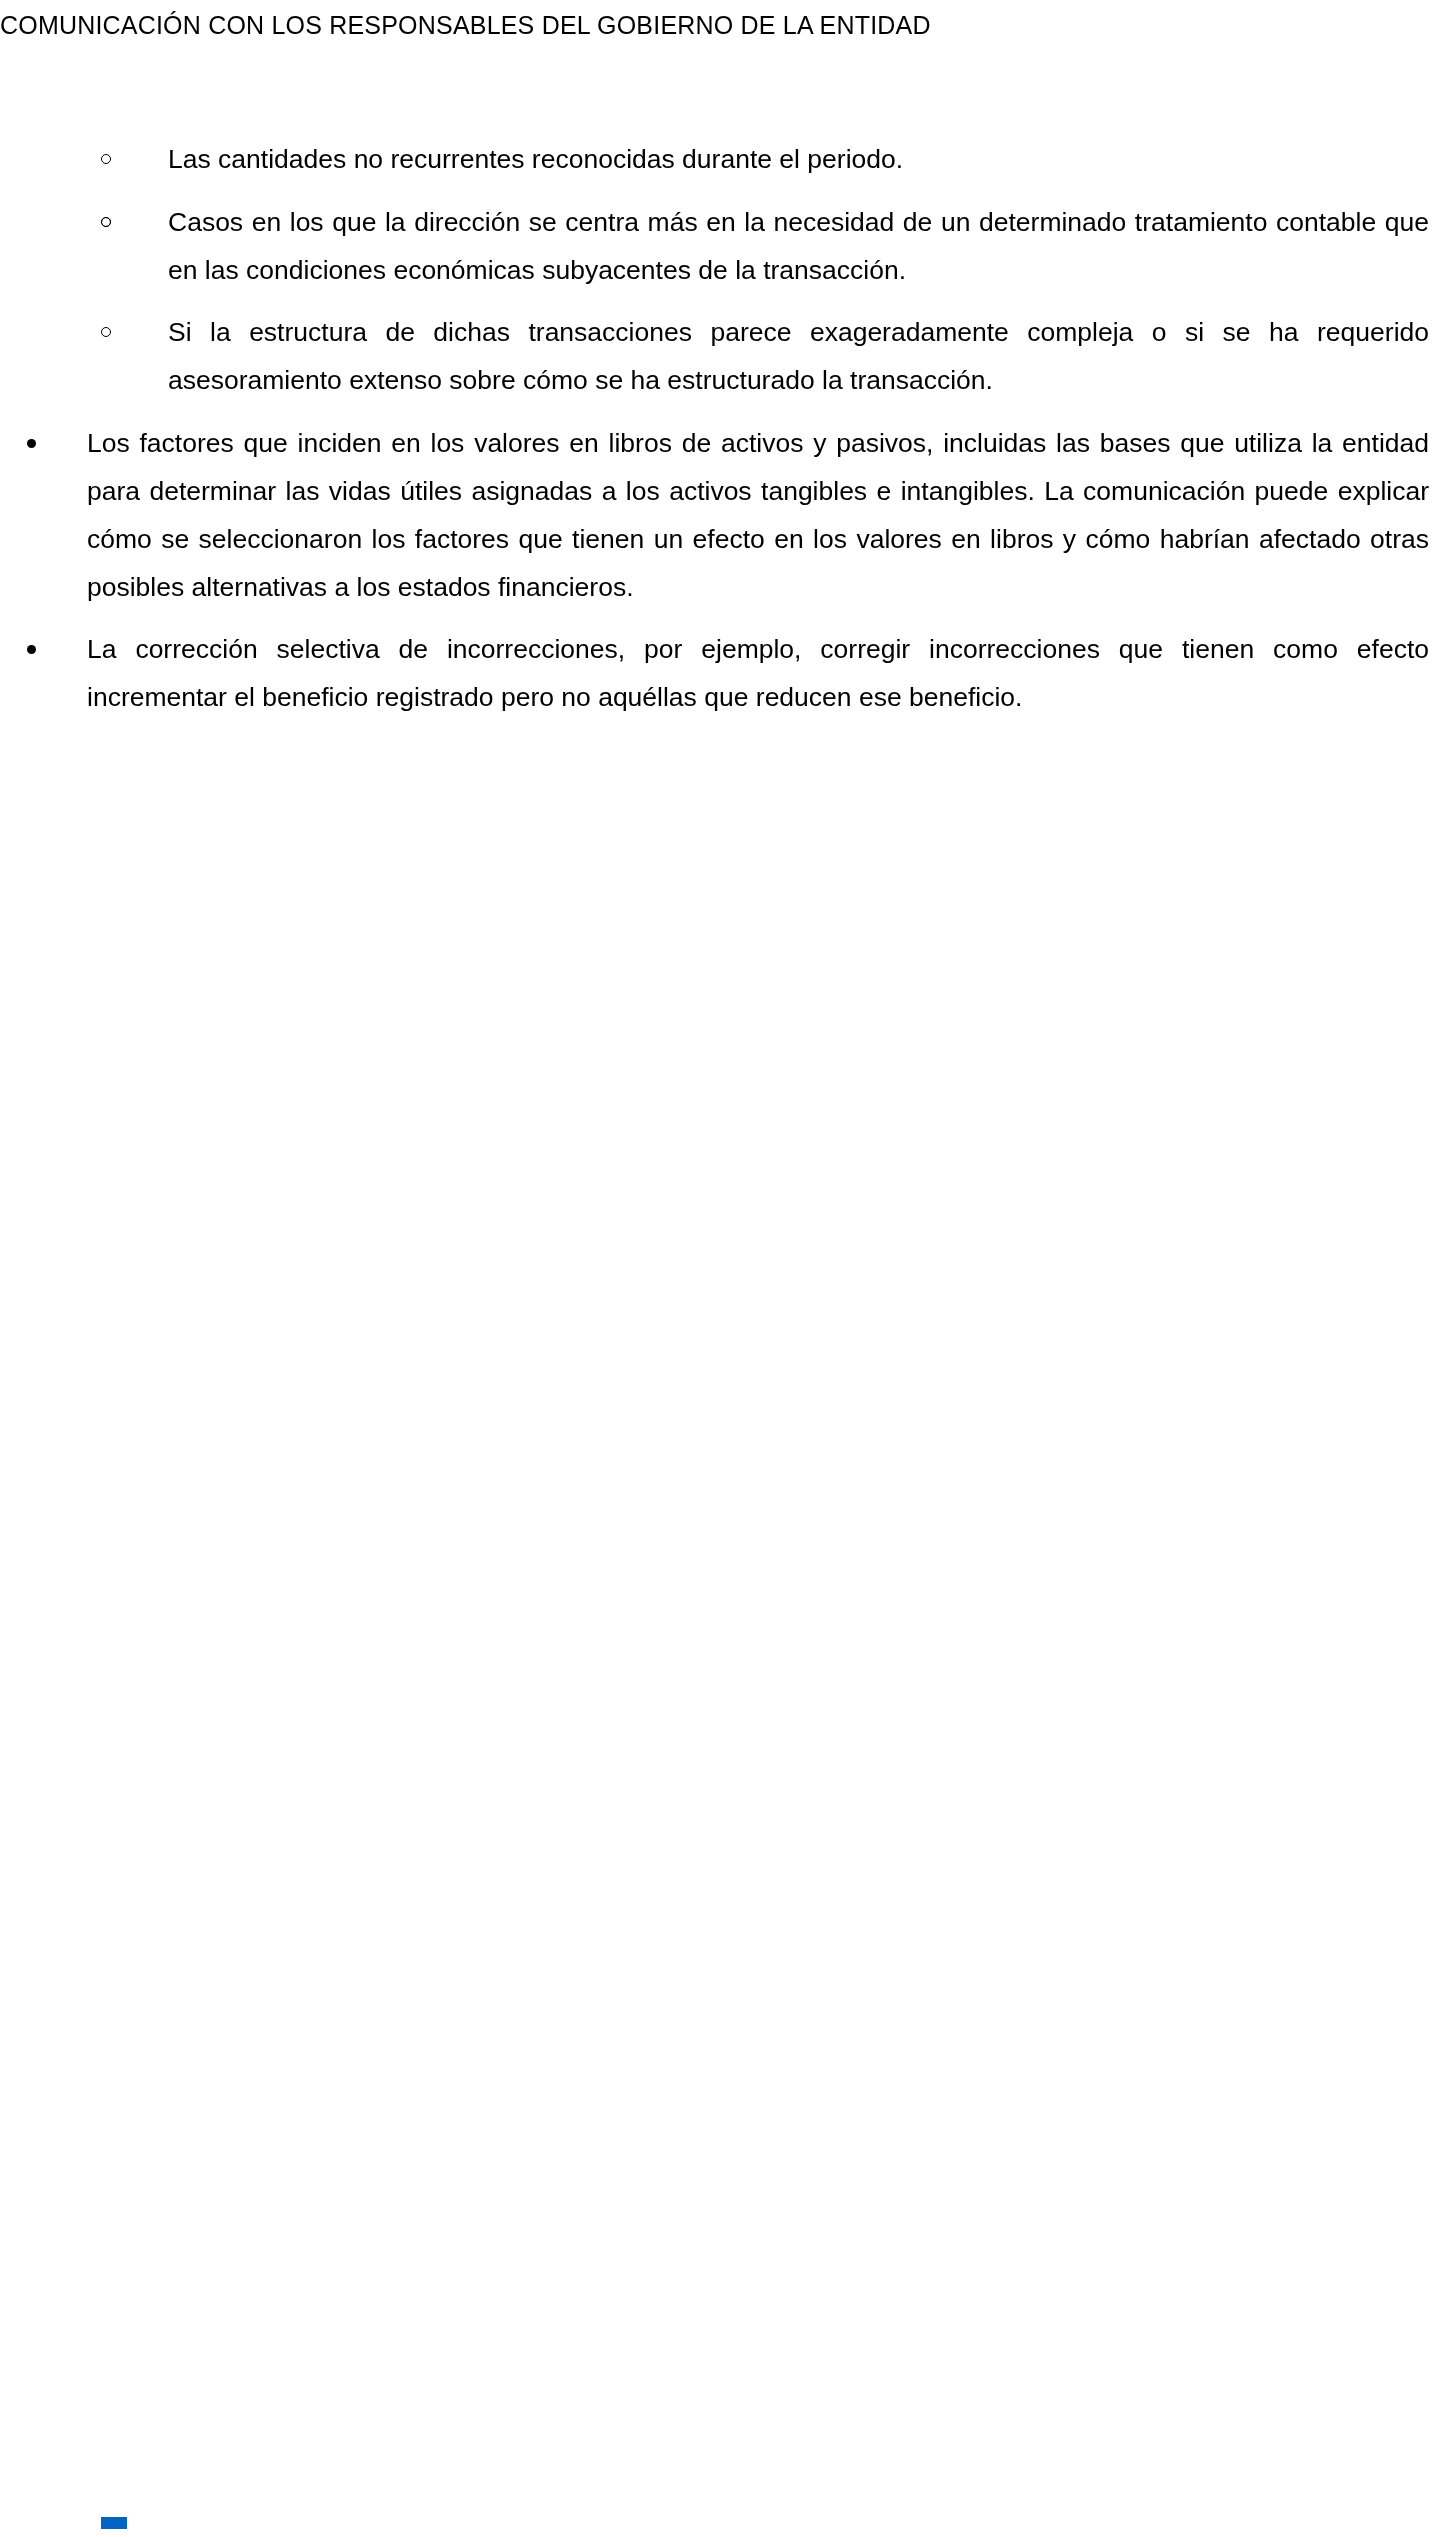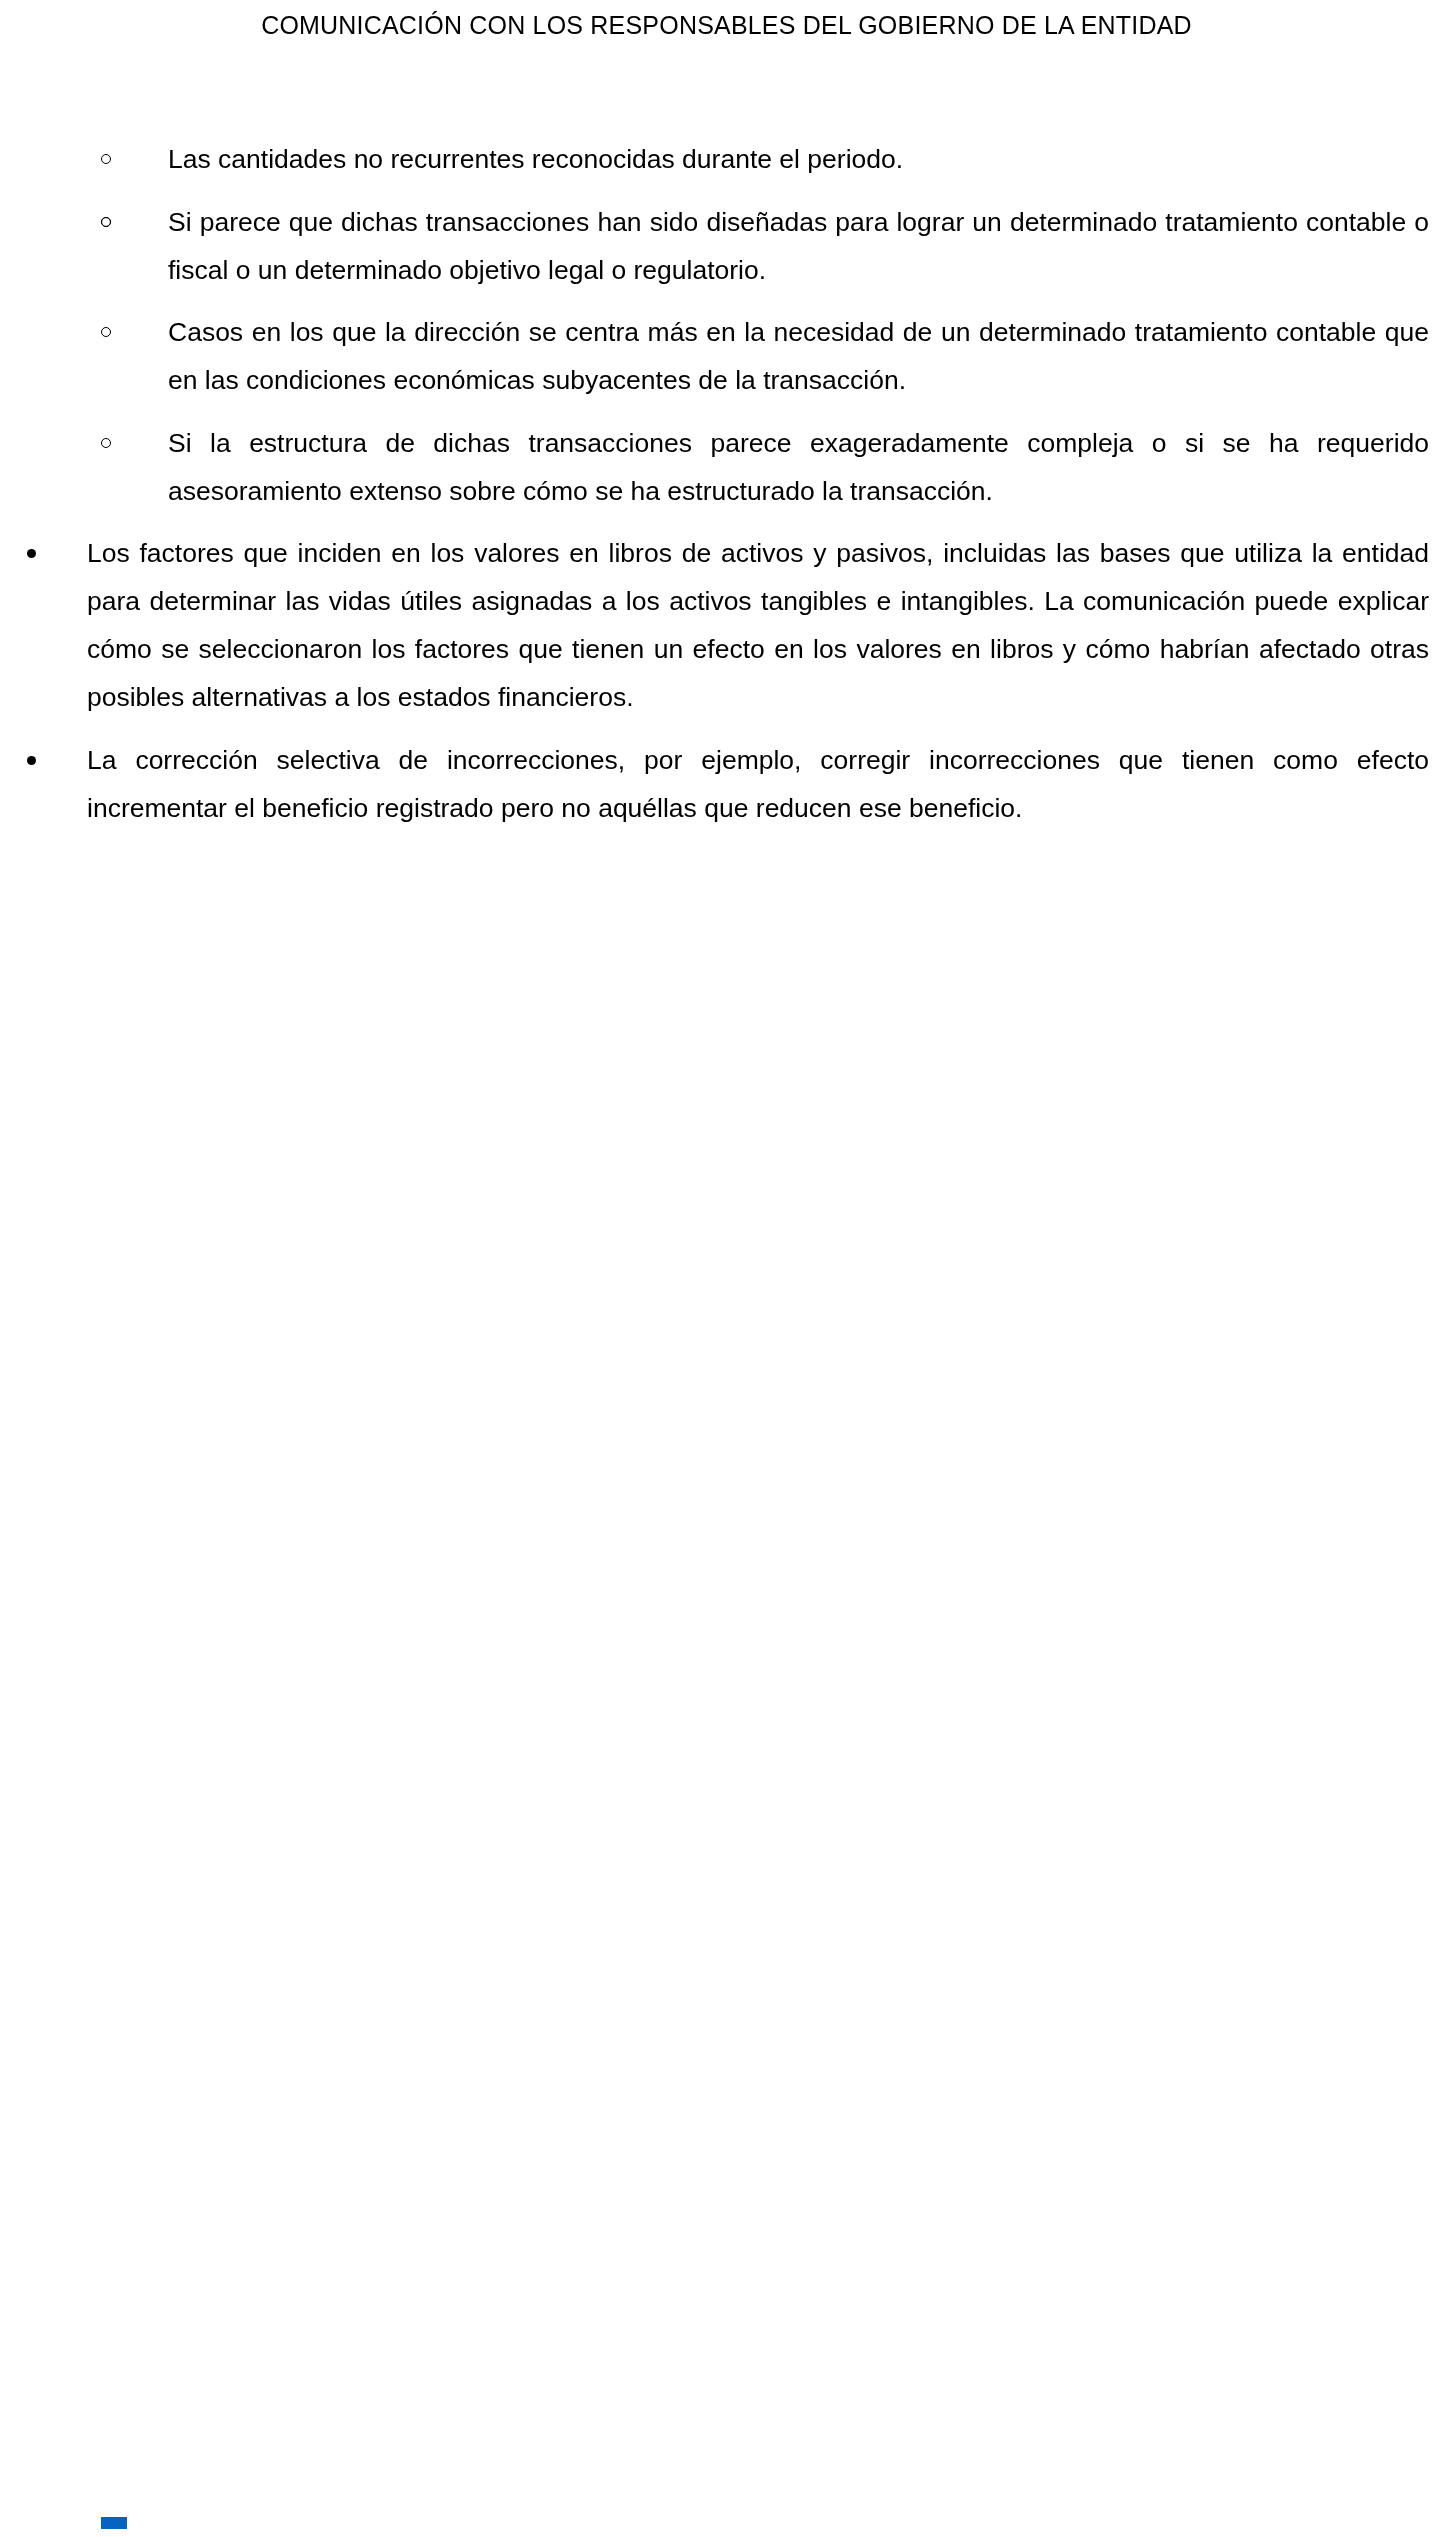--- a/index.html
+++ b/index.html
@@ -14,21 +14,20 @@
     background: #ffffff;
     font-family: "Liberation Sans", sans-serif;
     color: #000000;
     overflow: hidden;
   }
   .doc-title {
     position: absolute;
     top: 11px;
     left: 0;
     width: 100%;
-    text-align: center;
     font-size: 25px;
     font-weight: 400;
     letter-spacing: 0.2px;
     color: #000000;
   }
   .content {
     position: absolute;
     top: 135px;
     left: 0;
     width: 1453px;
@@ -91,24 +90,20 @@
 
     <div class="item level2">
       <span class="bullet hollow"></span>
       <span>Las cantidades no recurrentes reconocidas durante el periodo.</span>
     </div>
 
     <div class="item level2">
       <span class="bullet hollow"></span>
     </div>
 
-    <div class="item level2">
-      <span class="bullet hollow"></span>
-      <span>Si parece que dichas transacciones han sido diseñadas para lograr un determinado tratamiento contable o fiscal o un determinado objetivo legal o regulatorio.</span>
-    </div>
 
     <div class="item level2">
       <span class="bullet hollow"></span>
       <span>Casos en los que la dirección se centra más en la necesidad de un determinado tratamiento contable que en las condiciones económicas subyacentes de la transacción.</span>
     </div>
 
     <div class="item level2">
       <span class="bullet hollow"></span>
       <span>Si la estructura de dichas transacciones parece exageradamente compleja o si se ha requerido asesoramiento extenso sobre cómo se ha estructurado la transacción.</span>
     </div>

